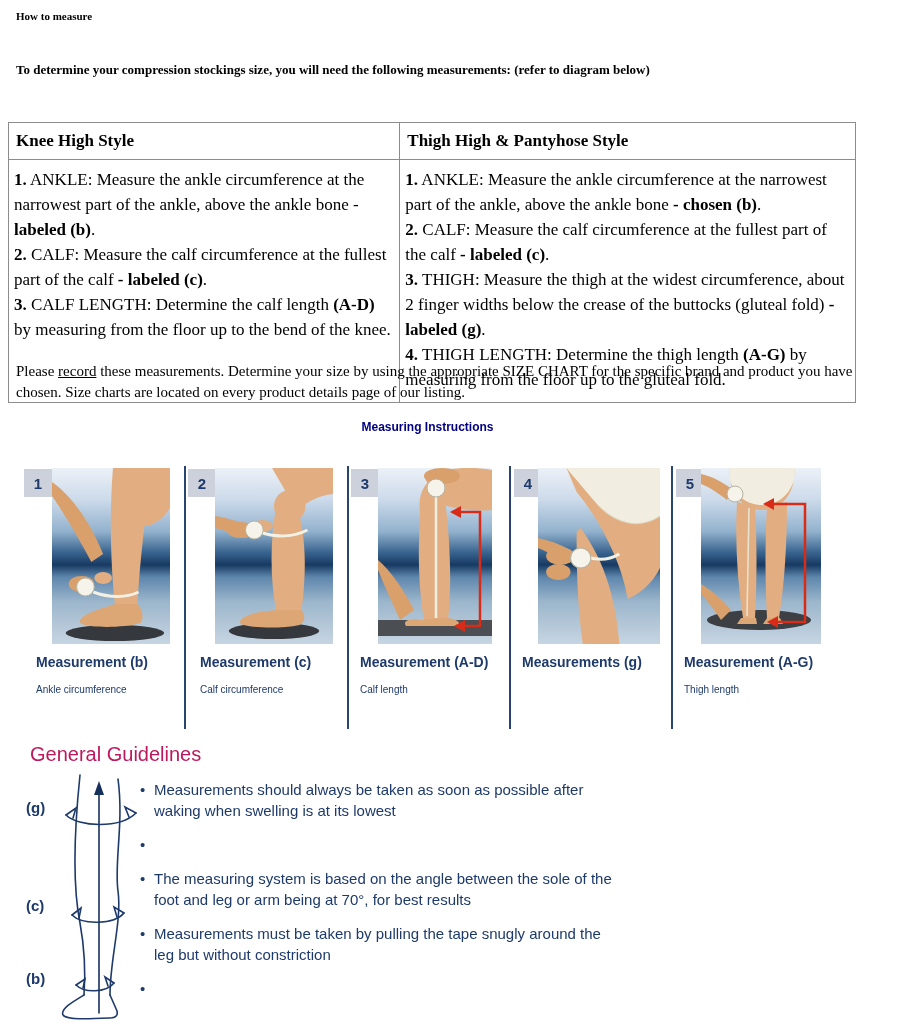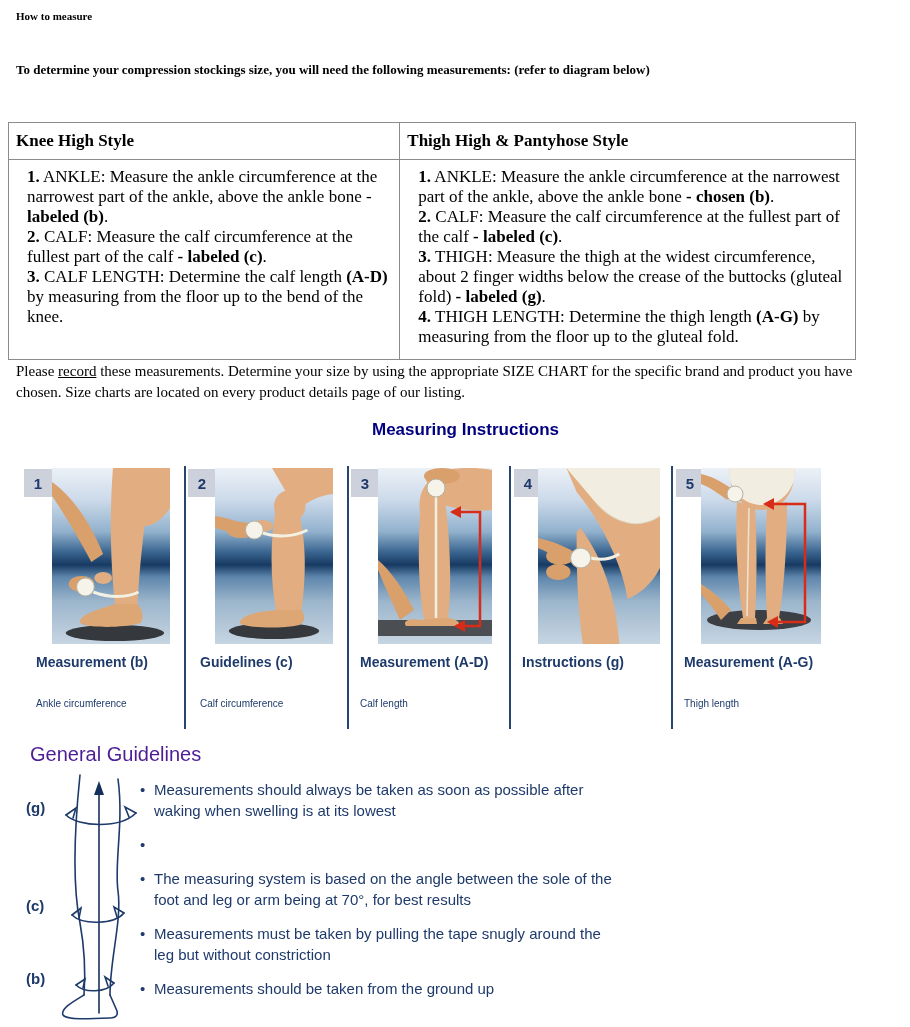--- a/index.html
+++ b/index.html
@@ -9,44 +9,44 @@
 
   
   .page-title{left:16px;top:10px;font-size:11px;font-weight:bold;}
   .intro{left:16px;top:59px;width:880px;font-size:13px;line-height:21px;font-weight:bold;}
 
   
   .measure-table{position:absolute;left:8px;top:101px;width:848px;
       border-collapse:collapse;font-size:17px;margin-top:21px;}
   .measure-table th,.measure-table td{border:1px solid #8c8c8c;vertical-align:top;text-align:left;}
   .measure-table th{font-size:17px;font-weight:bold;padding:8px 7px;}
-  .measure-table td{padding:7px 7px 10px 18px;line-height:20px;height:182px;}
+  .measure-table td{padding:7px 7px 10px 5px;line-height:25px;height:182px;}
   .col-knee{width:46.2%;}
 
   .record-par{left:16px;top:361px;width:845px;font-size:15px;line-height:21px;}
 
   
   .fig-title{left:0;top:420px;width:855px;text-align:center;
-      font-family:"Liberation Sans",sans-serif;font-weight:bold;font-size:17px;color:#000080;padding-left:38px;}
+      font-family:"Liberation Sans",sans-serif;font-weight:bold;font-size:12px;color:#000080;}
   .figure{position:absolute;left:0;top:460px;width:910px;height:275px;}
   .vdivider{position:absolute;top:6px;height:263px;width:2px;background:#27456f;}
   .badge{position:absolute;top:9px;width:28px;height:28px;background:#ccd1dc;
       color:#1e3a6b;font-family:"Liberation Sans",sans-serif;font-weight:bold;font-size:15px;
       display:flex;align-items:center;justify-content:center;}
   .photo{position:absolute;top:8px;height:176px;}
   .photo svg{display:block;width:100%;height:100%;}
   .caption{position:absolute;top:192px;font-family:"Liberation Sans",sans-serif;
       color:#1e3a6b;line-height:21px;}
-  .cap-title{font-weight:bold;font-size:14px;margin-bottom:20px;}
+  .cap-title{font-weight:bold;font-size:14px;margin-bottom:6px;}
   .cap-sub{font-size:10px;}
 
   
   .guide{position:absolute;left:0;top:735px;width:910px;height:292px;}
   .guide-title{left:30px;top:8px;font-family:"Liberation Sans",sans-serif;
-      font-size:20px;color:#4c1d95;}
+      font-size:20px;color:#be185d;}
   .leg-diagram{left:44px;top:38px;width:110px;height:247px;}
   .diagram-label{font-family:"Liberation Sans",sans-serif;font-weight:bold;
       font-size:15px;color:#1e3a6b;left:26px;}
   .lbl-g{top:64px;} .lbl-c{top:162px;} .lbl-b{top:235px;}
   .bullets{left:140px;top:44px;width:478px;}
   .bullet-item{display:flex;margin-bottom:13px;font-family:"Liberation Sans",sans-serif;
       font-size:15px;line-height:21px;color:#1e3a6b;}
   .bullet-dot{flex:0 0 14px;font-size:15px;}
 </style>
 </head>
@@ -131,21 +131,21 @@
       <path d="M84,40 C94,74 92,112 88,142 L62,142 C56,110 56,72 62,40 Z" fill="#e2ae81"></path>
       <path d="M62,142 L88,142 C92,148 92,154 86,157 C66,161 36,160 26,156 C23,151 33,147 45,144 Z" fill="#dca775"></path>
       <path d="M0,48 C12,50 26,54 36,58 L32,70 C20,66 8,62 0,60 Z" fill="#d9a06c"></path>
       <ellipse cx="26" cy="62" rx="14" ry="8" fill="#d9a06c"></ellipse>
       <ellipse cx="48" cy="58" rx="11" ry="6" fill="#e2ae81"></ellipse>
       <path d="M46,64 C62,70 80,69 94,62" stroke="#f3f1e4" stroke-width="3" fill="none"></path>
       <circle cx="40" cy="62" r="9" fill="#f6f4ea" stroke="#b5b2a0"></circle>
     </svg>
   </div>
   <div class="caption" style="left:200px;width:145px">
-    <div class="cap-title">Guidelines (c)</div>
+    <div class="cap-title">Measurement (c)</div>
     <div class="cap-sub">Calf circumference</div>
   </div>
 
   <div class="badge" style="left:351px">3</div>
   <div class="photo" style="left:378px;width:114px">
     <svg viewBox="0 0 114 176" preserveAspectRatio="none">
       <rect width="114" height="176" fill="url(#bgGrad)"></rect>
       <rect x="0" y="152" width="114" height="16" fill="#4b4e52"></rect>
       <path d="M46,8 C66,0 92,-2 114,2 L114,42 C92,44 72,40 58,34 Z" fill="#e2ae81"></path>
       <path d="M56,10 C44,16 40,30 42,44 C40,80 40,118 46,152 L70,152 C74,116 72,74 68,40 C66,24 62,14 56,10 Z" fill="#e2ae81"></path>
@@ -173,21 +173,21 @@
       <path d="M58,36 C76,56 100,62 120,48" stroke="#ddd8c4" fill="none"></path>
       <path d="M42,60 C62,88 76,124 80,176 L44,176 C38,132 38,94 38,64 Z" fill="#e2ae81"></path>
       <path d="M0,70 C10,72 22,76 32,82 L26,96 C16,88 6,82 0,80 Z" fill="#d9a06c"></path>
       <ellipse cx="22" cy="88" rx="14" ry="9" fill="#d9a06c"></ellipse>
       <ellipse cx="20" cy="104" rx="12" ry="8" fill="#d9a06c"></ellipse>
       <path d="M46,88 C58,93 70,92 80,86" stroke="#f3f1e4" stroke-width="3" fill="none"></path>
       <circle cx="42" cy="90" r="10" fill="#f6f4ea" stroke="#b5b2a0"></circle>
     </svg>
   </div>
   <div class="caption" style="left:522px;width:148px">
-    <div class="cap-title">Instructions (g)</div>
+    <div class="cap-title">Measurements (g)</div>
   </div>
 
   <div class="badge" style="left:676px">5</div>
   <div class="photo" style="left:701px;width:120px">
     <svg viewBox="0 0 120 176" preserveAspectRatio="none">
       <rect width="120" height="176" fill="url(#bgGrad)"></rect>
       <ellipse cx="58" cy="152" rx="52" ry="10" fill="#3c3f44"></ellipse>
       <path d="M28,0 L94,0 L92,16 C88,32 76,42 61,42 C46,42 34,32 30,16 Z" fill="#e2ae81"></path>
       <path d="M28,0 L94,0 L93,12 C88,28 76,37 61,37 C46,37 34,28 29,12 Z" fill="#f1eee1"></path>
       <path d="M36,34 C34,72 36,112 42,150 L54,150 C56,112 56,72 54,38 Z" fill="#e2ae81"></path>
@@ -248,16 +248,15 @@
     <div class="bullet-item">
       <span class="bullet-dot">•</span>
       <span>The measuring system is based on the angle between the sole of the foot and leg or arm being at 70°, for best results</span>
     </div>
     <div class="bullet-item">
       <span class="bullet-dot">•</span>
       <span>Measurements must be taken by pulling the tape snugly around the leg but without constriction</span>
     </div>
     <div class="bullet-item">
       <span class="bullet-dot">•</span>
-      <span>Measurements should be taken from the ground up</span>
     </div>
   </div>
 </div>
 
 </body></html>

